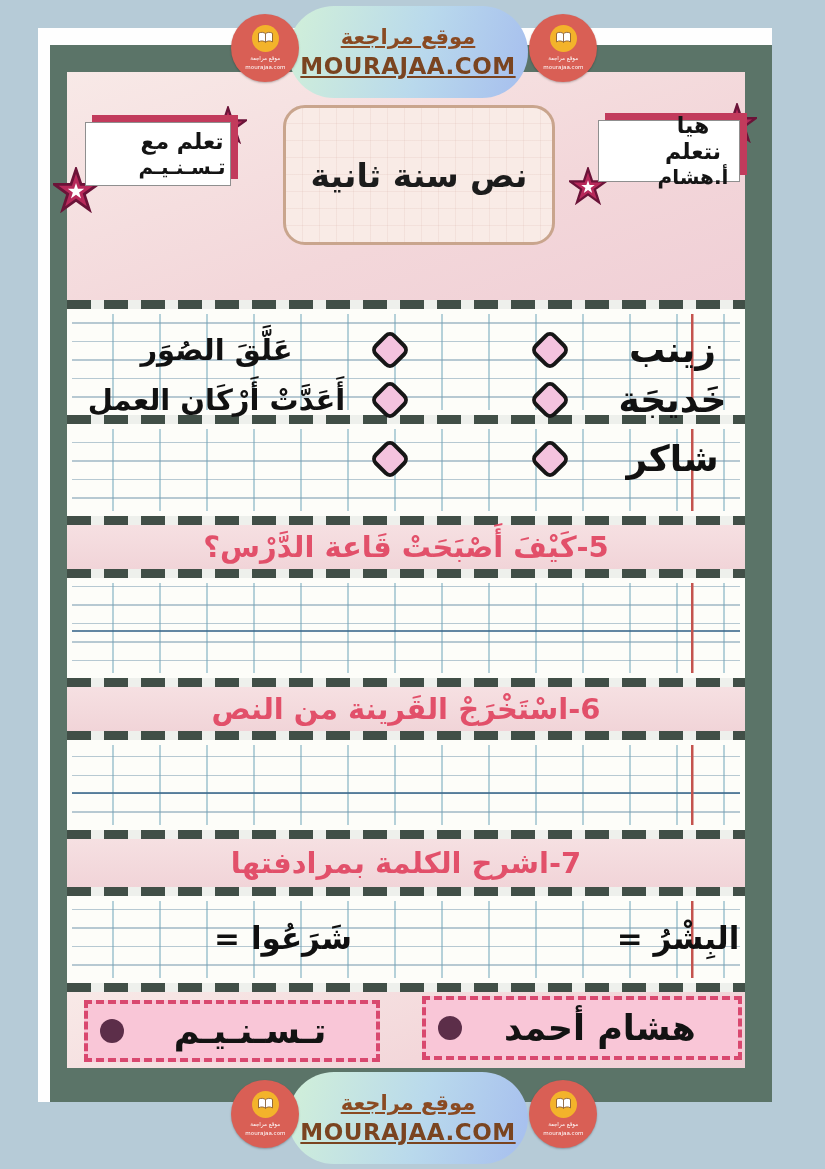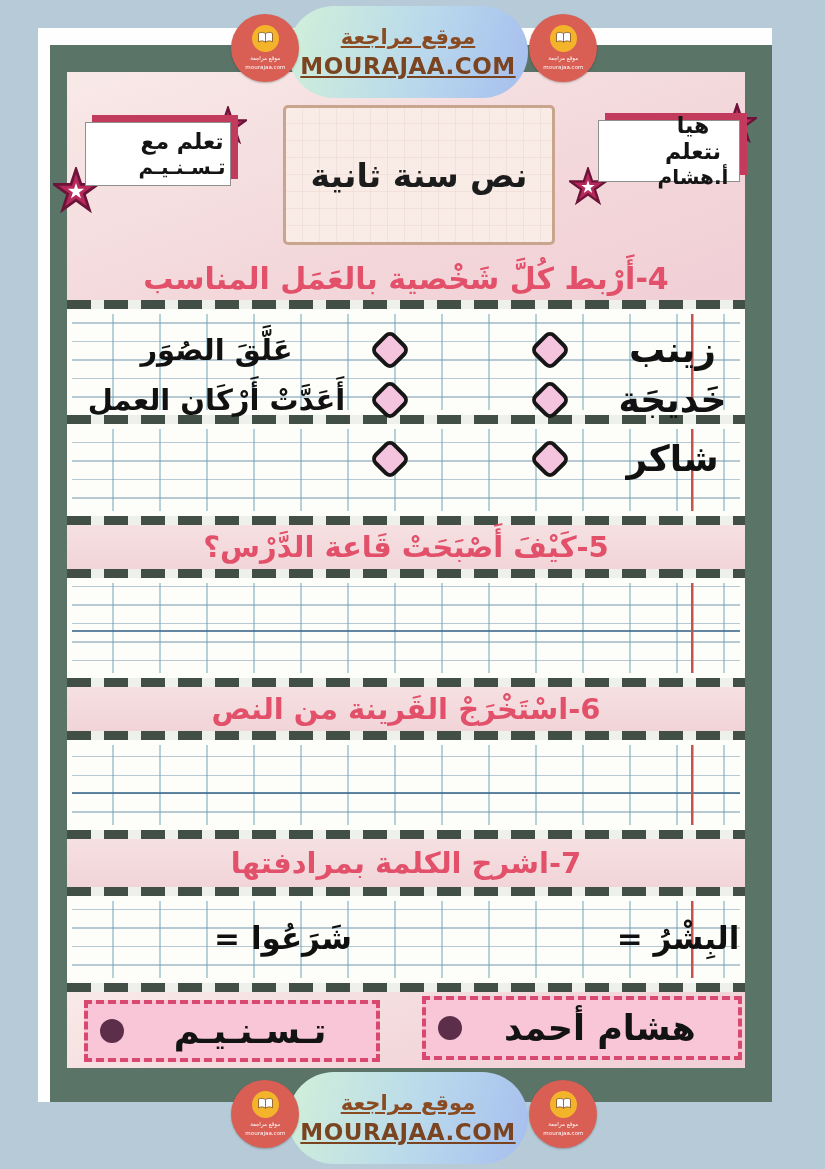--- a/index.html
+++ b/index.html
@@ -44,21 +44,21 @@
   .banner{
     position:relative; height:44px; display:flex; align-items:center; justify-content:center;
     background:linear-gradient(180deg,#f6e0e2,#f1d4d8);
     color:#e2506a; font-weight:bold; font-size:29px; letter-spacing:.5px;
   }
 
   
   .header-panel{ height:228px; overflow:visible; }
   .title-box{
     position:absolute; left:216px; top:33px; width:272px; height:140px;
-    border:3px solid #c9a58d; border-radius:5px;
+    border:3px solid #c9a58d; border-radius:22px;
     background:
       repeating-linear-gradient(0deg, transparent 0 16px, rgba(205,160,150,.14) 16px 17px),
       repeating-linear-gradient(90deg, transparent 0 16px, rgba(205,160,150,.14) 16px 17px),
       #f9ebe6;
     display:flex; flex-direction:column; align-items:center; justify-content:center; gap:26px;
   }
   .title-line1{ font-size:33px; font-weight:bold; color:#1c1c1c; }
   .title-line2{ font-size:41px; font-weight:bold; color:#e5314e; }
   .tag-box{
     position:absolute; background:#fff; border:1px solid #8f8f8f;
@@ -176,21 +176,20 @@
 
           <div class="title-box">
             <div class="title-line1">نص سنة ثانية</div>
           </div>
 
           <div class="tag-box tag-right">
             <div class="tag-l1">هيا نتعلم</div>
             <div class="tag-l2">أ.هشام</div>
           </div>
 
-          <div class="q4-label">4-أَرْبط كُلَّ شَخْصية بالعَمَل المناسب</div>
         </section>
 
         <div class="dash"></div>
 
         <section class="paper band-a">
           <div class="match-row">
             <div class="m-name">زينب</div>
             <div class="sp1"></div>
             <div class="dwrap">
                 <span class="diamond"></span>

